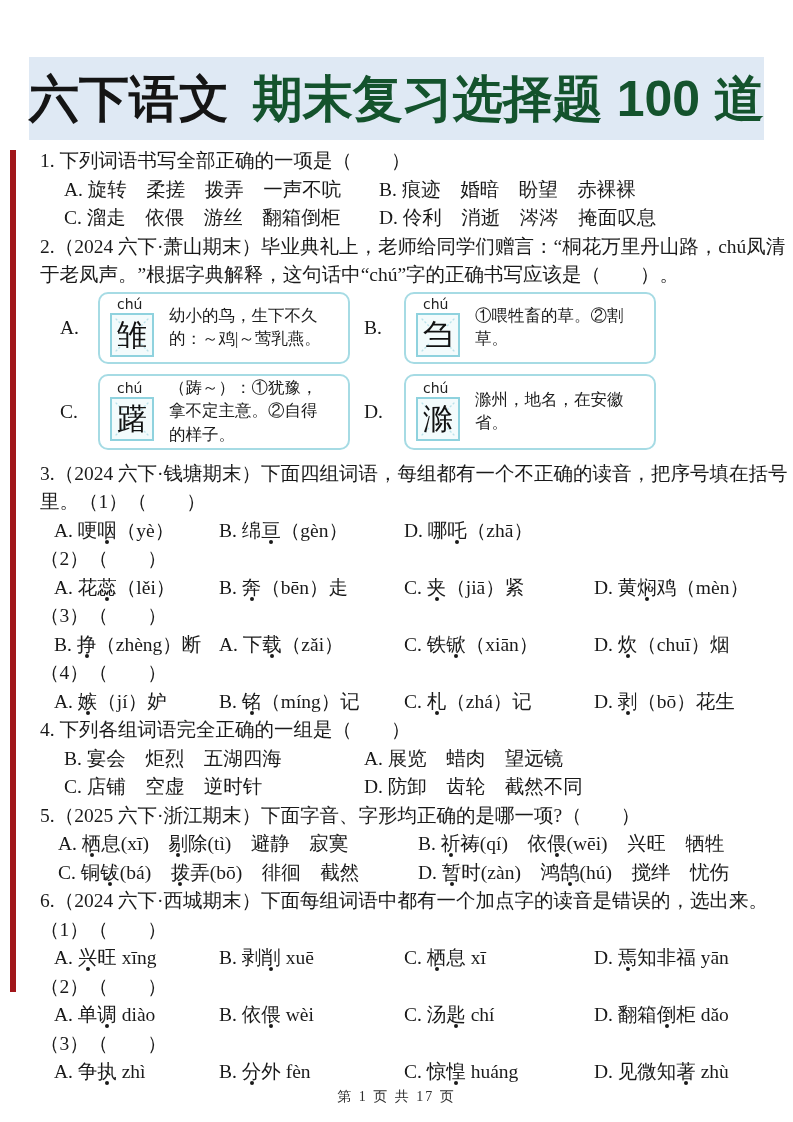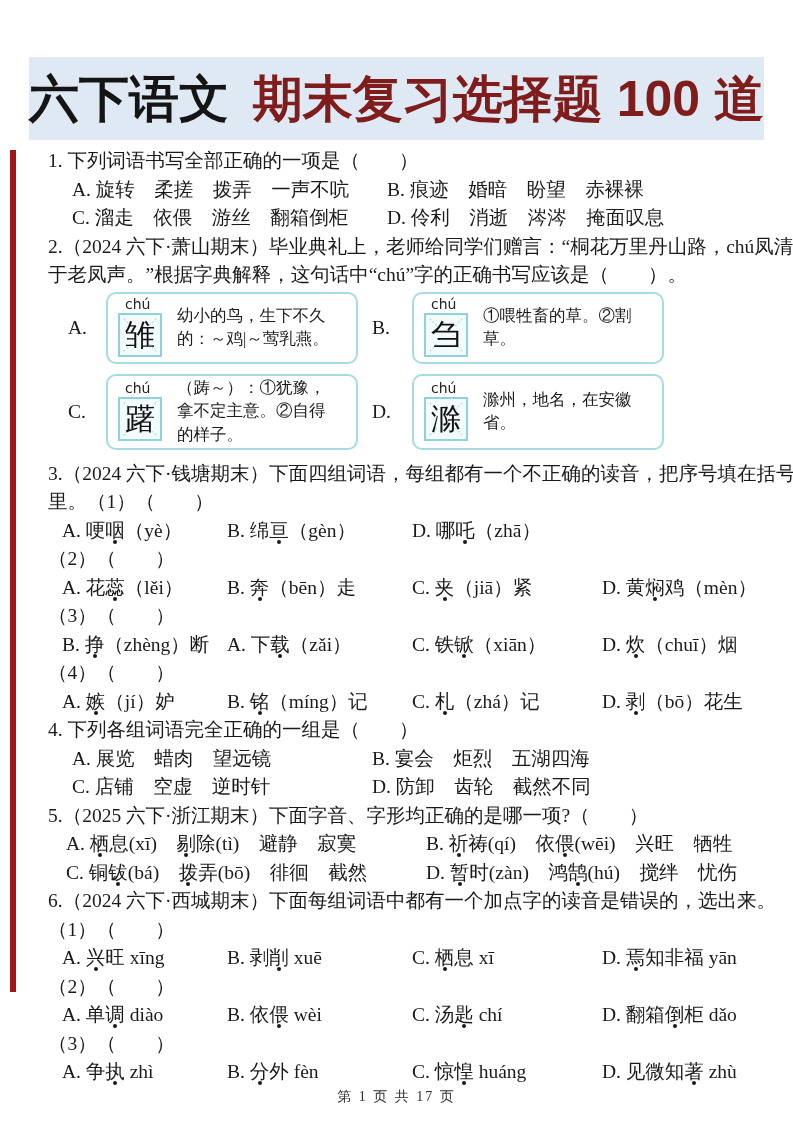--- a/index.html
+++ b/index.html
@@ -15,23 +15,23 @@
   .titlebar{
     position:absolute;left:29px;top:57px;width:735px;height:83px;
     background:#dfe9f4;display:flex;align-items:center;justify-content:space-between;
     white-space:nowrap;
   }
   .titlebar span{
     font-family:"Liberation Sans","DejaVu Sans",sans-serif;
     font-weight:900;font-size:50px;letter-spacing:0;line-height:1;
   }
   .t-black{color:#151515;}
-  .t-red{color:#7f1d1d;}
+  .t-red{color:#14532d;}
   .content{
-    position:absolute;left:48px;top:147px;width:732px;
+    position:absolute;left:40px;top:147px;width:732px;
   }
   .ln{
     font-size:19.5px;line-height:28.5px;height:28.5px;white-space:nowrap;
   }
   .row2a{display:grid;grid-template-columns:315px 1fr;margin-left:24px;}
   .row2b{display:grid;grid-template-columns:300px 1fr;margin-left:24px;}
   .row2c{display:grid;grid-template-columns:360px 1fr;margin-left:18px;}
   .row4{display:grid;grid-template-columns:165px 185px 190px 1fr;margin-left:14px;}
   .row2a div,.row2b div,.row2c div,.row4 div{
     font-size:19.5px;line-height:28.5px;height:28.5px;white-space:nowrap;
@@ -188,22 +188,22 @@
       <div>A. <span class="dt">嫉</span>（jí）妒</div>
       <div>B. <span class="dt">铭</span>（míng）记</div>
       <div>C. <span class="dt">札</span>（zhá）记</div>
       <div>D. <span class="dt">剥</span>（bō）花生</div>
     </div>
   </div>
 
   <div>
     <div class="ln">4. 下列各组词语完全正确的一组是（　　）</div>
     <div class="row2b">
+      <div>B. 宴会　炬烈　五湖四海</div>
       <div>A. 展览　蜡肉　望远镜</div>
-      <div>B. 宴会　炬烈　五湖四海</div>
     </div>
     <div class="row2b">
       <div>C. 店铺　空虚　逆时针</div>
       <div>D. 防卸　齿轮　截然不同</div>
     </div>
   </div>
 
   <div>
     <div class="ln">5.（2025 六下·浙江期末）下面字音、字形均正确的是哪一项?（　　）</div>
     <div class="row2c">

